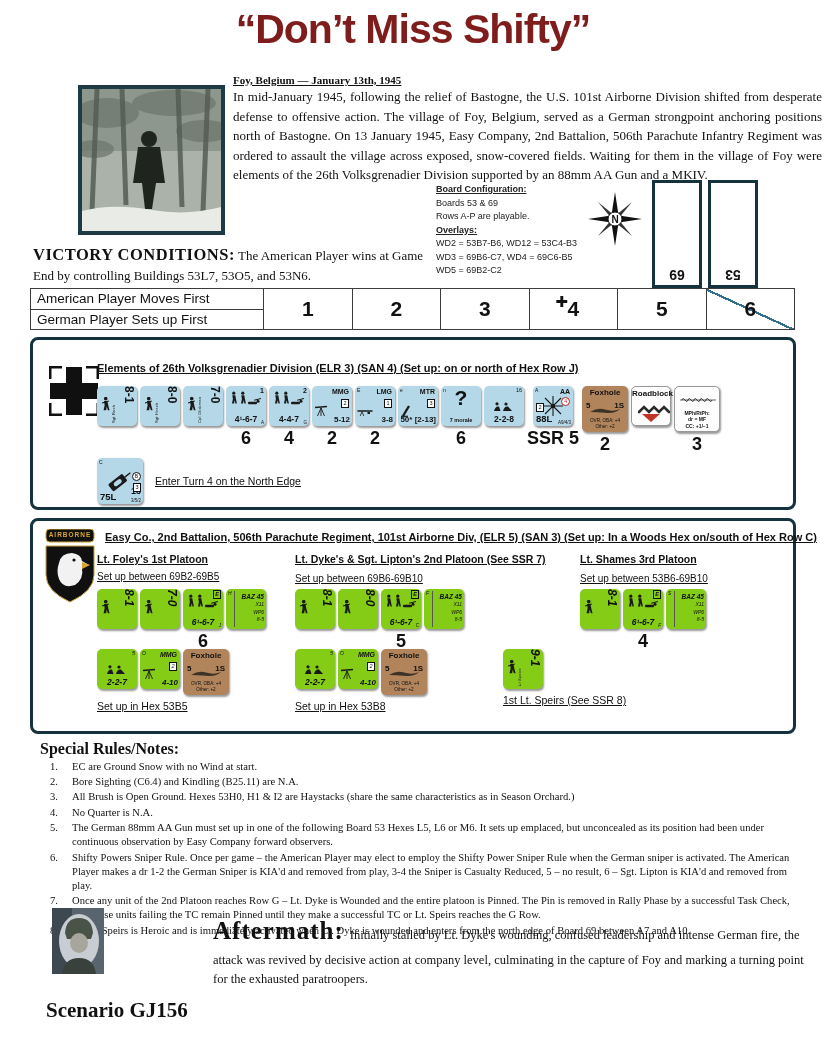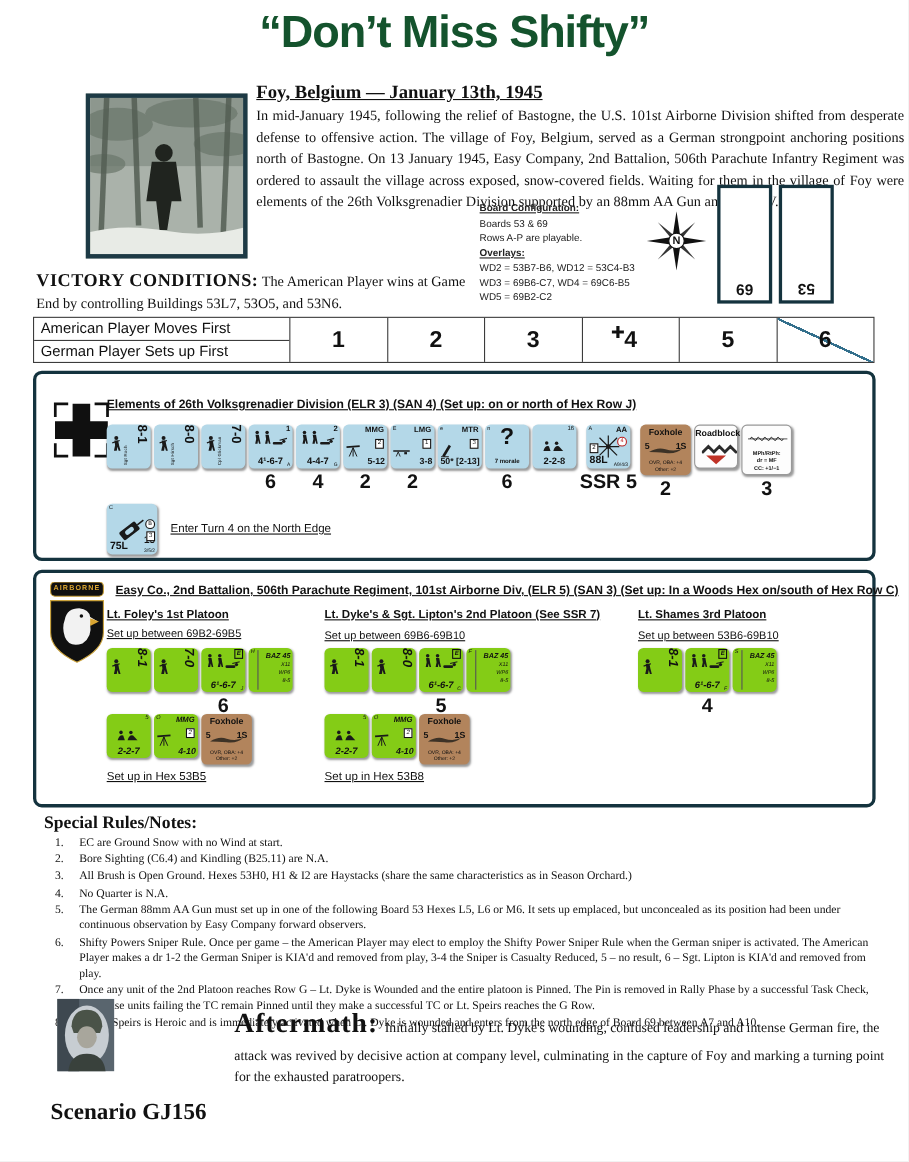--- a/index.html
+++ b/index.html
@@ -2,42 +2,42 @@
 <html><head>
 <meta charset="utf-8">
 <style>
   html,body{margin:0;padding:0;background:#e8e8e8;}
   .page{position:relative;width:826px;height:1056px;background:#ffffff;margin:0 auto;
         font-family:"Liberation Serif",serif;color:#111;overflow:hidden;}
   .abs{position:absolute;}
 
   
   .title{top:6px;left:0;width:826px;text-align:center;font-family:"Liberation Sans",sans-serif;
-         font-weight:bold;font-size:41px;letter-spacing:-1px;color:#14532d;}
+         font-weight:bold;font-size:41px;letter-spacing:-1px;color:#7f1d1d;}
 
   
   .photo{left:78px;top:85px;width:147px;height:150px;border:4px solid #1d3a45;box-sizing:border-box;background:#aab2aa;}
 
   
   .intro{left:233px;top:74px;width:589px;}
-  .intro-head{font-size:17px;font-weight:bold;text-decoration:underline;}
+  .intro-head{font-size:11px;font-weight:bold;text-decoration:underline;}
   .intro-body{font-size:13px;line-height:1.5;text-align:justify;margin-top:1px;}
 
   
   .bconf{left:436px;top:183px;width:180px;font-family:"Liberation Sans",sans-serif;font-size:9px;line-height:1.5;color:#222;}
   .bconf .hd{font-weight:bold;text-decoration:underline;}
 
   
   .compass{left:588px;top:192px;width:54px;height:54px;}
   .compass-n{position:absolute;left:0;top:0;width:54px;height:54px;display:flex;align-items:center;justify-content:center;
              font-family:"Liberation Sans",sans-serif;font-size:10px;font-weight:bold;}
 
   
   .boards{left:652px;top:168px;display:flex;gap:6px;}
-  .board{width:44px;height:102px;border:3.5px solid #14333e;position:relative;background:#fff;}
+  .board{width:44px;height:102px;border:3.5px solid #14333e;position:relative;background:#fff;margin-top:12px;}
   .board-label{position:absolute;bottom:2px;left:0;right:0;text-align:center;
                font-family:"Liberation Sans",sans-serif;font-weight:bold;font-size:14px;}
   .board-label.flip{transform:rotate(180deg);}
 
   
   .victory{left:33px;top:243px;width:410px;font-size:13px;line-height:1.45;}
   .victory-label{font-weight:bold;font-size:16.5px;letter-spacing:.5px;}
 
   
   .turntrack{left:30px;top:288px;width:765px;height:42px;border:1.5px solid #3c3c3c;display:flex;
@@ -717,20 +717,34 @@
               <div class="c-right">1S</div>
               <div class="c-lines">
                 <div>OVR, OBA: +4</div>
                 <div>Other: +2</div>
               </div>
             </div>
           </div>
         </div>
       <div class="ulabel">Set up in Hex 53B8</div>
     </div>
+    <div class="group" style="left:470px;top:128px;">
+      <div class="crow2" id="speirs-c">
+          <div class="counter c-american k-leader">
+            <div class="c-icon"><svg width="11" height="15" viewBox="0 0 10 14">
+                <circle cx="5.2" cy="2" r="1.7" fill="#1a1a1a"></circle>
+                <path fill="#1a1a1a" d="M3.6 4.2h3.2l.8 4.2 1.2 4.4H7.2l-1-3.4-.6 3.4H3.2l1-4.6z"></path>
+                <rect x="1.6" y="4.6" width="6.6" height="1" fill="#1a1a1a" transform="rotate(-18 5 5)"></rect>
+              </svg></div>
+            <div class="c-name">Lt Speirs</div>
+            <div class="c-lval">9-1</div>
+          </div>
+        </div>
+      <div class="ulabel">1st Lt. Speirs (See SSR 8)</div>
+    </div>
   </div>
 
   <div class="abs rules">
     <div class="rules-head">Special Rules/Notes:</div>
     <div class="rule">
         <span class="rnum">1.</span>
         <span class="rtext">EC are Ground Snow with no Wind at start.</span>
       </div>
     <div class="rule">
         <span class="rnum">2.</span>

